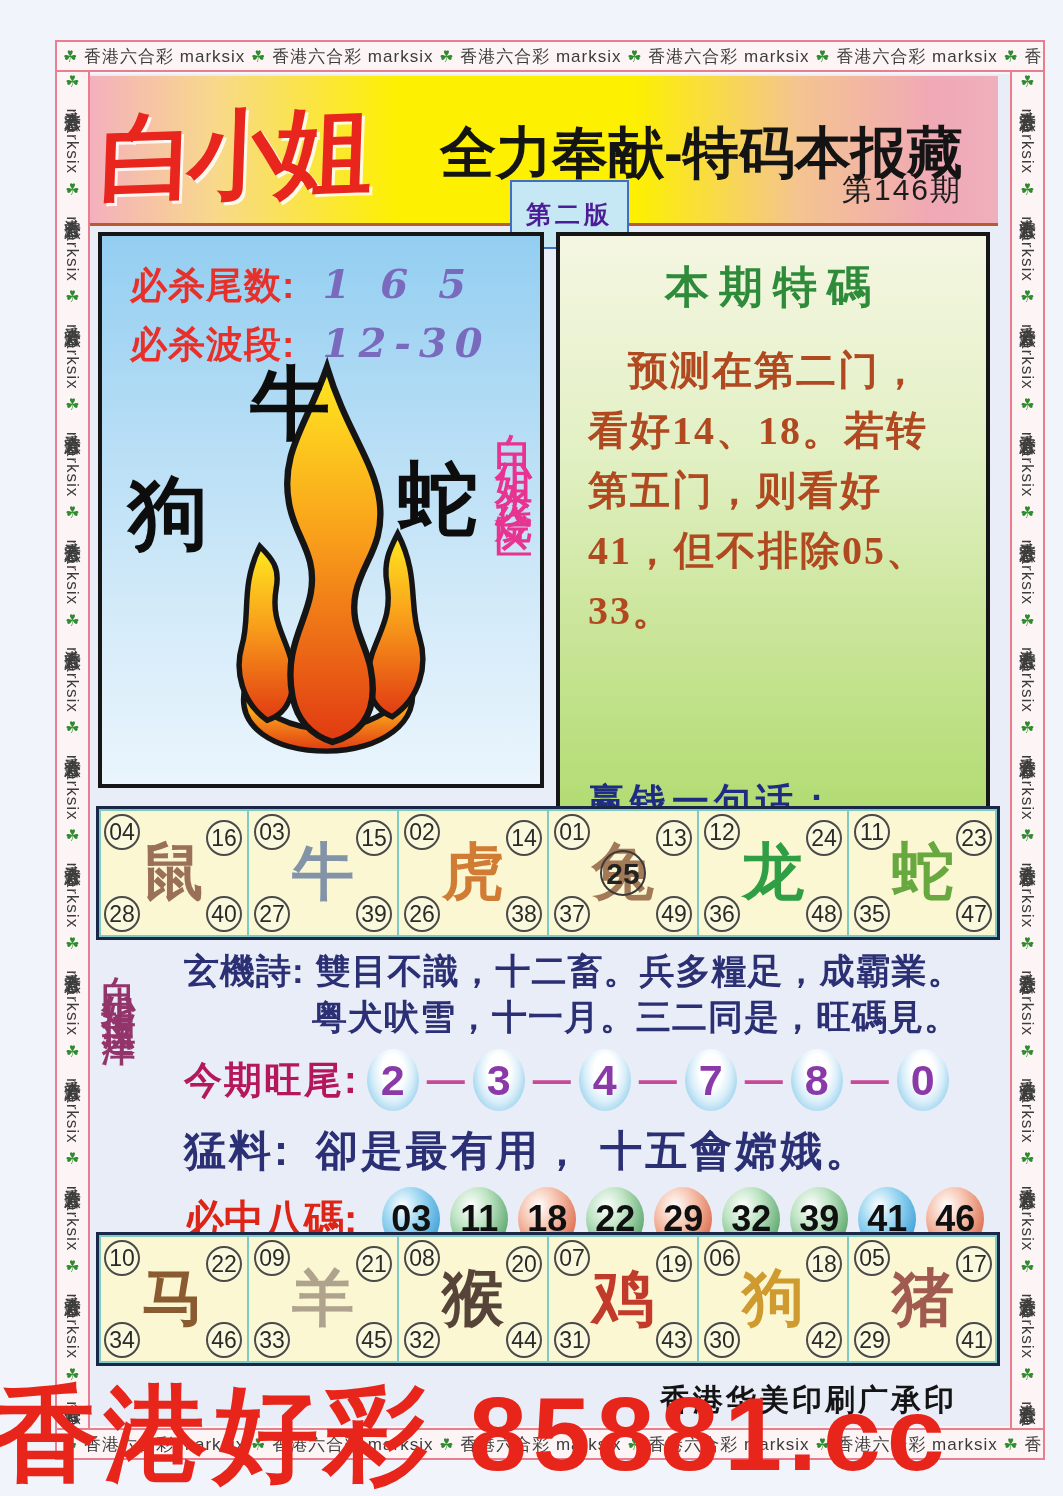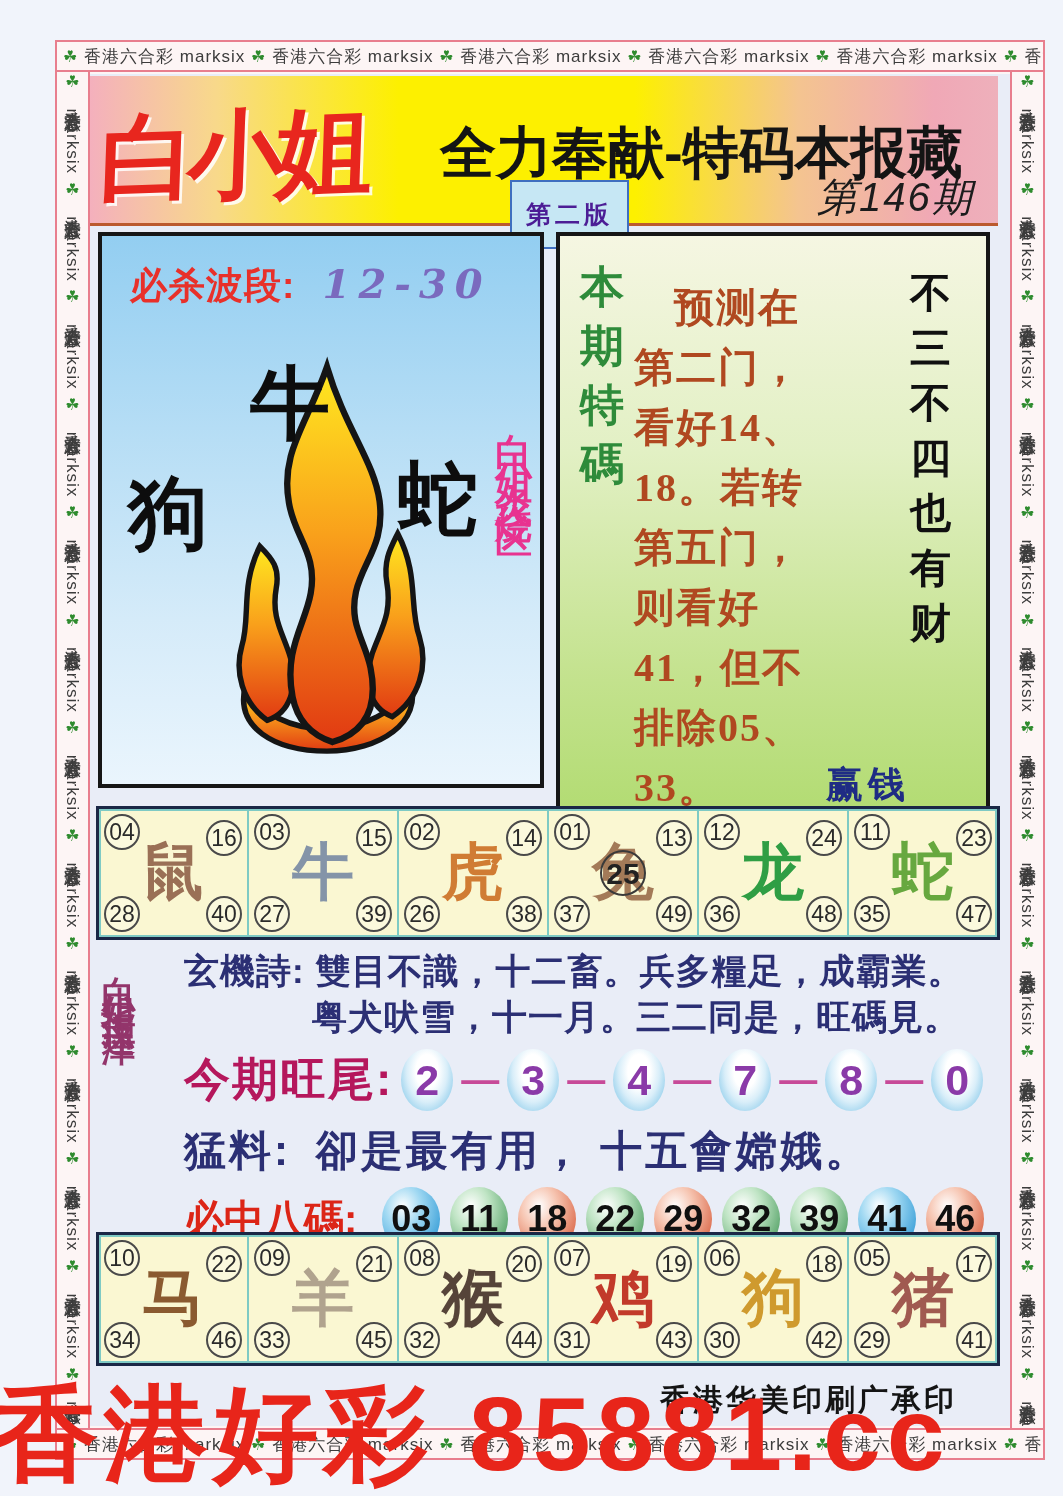--- a/index.html
+++ b/index.html
@@ -34,21 +34,21 @@
     position:absolute; left:0; top:2px; width:908px; height:150px;
     background:linear-gradient(90deg,#f4b0bd 0%,#f8d98a 14%,#fdf000 34%,#fdf000 60%,#f4c490 78%,#f0a8b6 93%,#eeb0bb 100%);
     border-bottom:3px solid #bb5a2e;
   }
   .brand {
     position:absolute; left:10px; top:16px; font-size:96px; font-weight:900;
     color:#e8261e; letter-spacing:-8px; transform:skewX(-4deg) rotate(-2deg);
     text-shadow:3px 3px 0 rgba(255,255,255,.85);
   }
   .title-black { position:absolute; left:350px; top:40px; font-size:56px; font-weight:900; color:#141414; letter-spacing:0; }
-  .issue { position:absolute; left:727px; top:94px; font-size:40px; color:#1c1c1c; letter-spacing:2px;font-style:italic; }
+  .issue { position:absolute; left:752px; top:94px; font-size:30px; color:#1c1c1c; letter-spacing:2px; }
   .edition {
     position:absolute; left:420px; top:104px; background:#c6e7f4; border:2px solid #3f6fc0;
     color:#4c1d95; font-size:25px; font-weight:bold; padding:16px 14px; letter-spacing:4px;
   }
 
   
   .box-left {
     position:absolute; left:8px; top:158px; width:446px; height:556px;
     border:4px solid #161616;
     background:linear-gradient(180deg,#93cef1 0%,#b5ddf5 35%,#d5ebf9 70%,#eaf5fd 100%);
@@ -65,21 +65,21 @@
   .fc-left  { left:26px;  top:238px; }
   .fc-right { left:296px; top:224px; }
   .burn-caption {
     position:absolute; right:8px; top:168px; writing-mode:vertical-rl; text-orientation:upright;
     font-size:37px; font-weight:800; color:#e83390; letter-spacing:18px; line-height:1;
   }
 
   
   .box-right {
     position:absolute; left:466px; top:158px; width:434px; height:682px;
-    border:4px solid #161616; display:flex; flex-direction:row; padding:18px 28px 0 20px;
+    border:4px solid #161616; display:flex; flex-direction:column; padding:18px 28px 0 28px;
     background:linear-gradient(180deg,#f5f6e2 0%,#e2f0c4 32%,#c3e28d 66%,#a6d75f 100%);
   }
   .special-title { text-align:center; font-size:44px; font-weight:900; color:#2e8b3a; letter-spacing:10px; margin-top:4px; }
   .special-body {
     margin-top:24px; font-size:40px; font-weight:700; color:#b04820; line-height:1.5;
     text-indent:1em; letter-spacing:2px; font-family:"Liberation Serif","DejaVu Serif",serif;
   }
   .special-slogan-label { margin-top:auto; font-size:37px; font-weight:900; color:#1f2c84; letter-spacing:5px; }
   .special-slogan { font-size:41px; font-weight:900; color:#101010; letter-spacing:7px; margin:12px 0 16px; }
 
@@ -110,21 +110,21 @@
 
   
   .tips-caption {
     position:absolute; left:12px; top:876px; writing-mode:vertical-rl; text-orientation:upright;
     font-size:34px; font-weight:900; color:#93356b; letter-spacing:9px; line-height:1;
   }
   .tips { position:absolute; left:94px; top:874px; width:812px; }
   .poem-line { font-size:35px; font-weight:800; color:#2b2f74; line-height:1.3; letter-spacing:1px; }
   .poem-line2 { margin-left:128px; }
   .tails-row { margin-top:10px; display:flex; align-items:center; }
-  .tails-label { font-size:46px; font-weight:900; color:#b5175c; margin-right:8px; letter-spacing:2px; }
+  .tails-label { font-size:38px; font-weight:900; color:#b5175c; margin-right:8px; letter-spacing:2px; }
   .tail-oval {
     width:52px; height:62px; border-radius:50%; flex:none;
     background:radial-gradient(ellipse at 50% 36%,#ffffff 30%,#d9eef9 55%,#9fd4ee 78%,#7cc0e4 100%);
     color:#8a3aa8; font-size:43px; font-weight:900; display:flex; align-items:center; justify-content:center;
   }
   .tail-dash { color:#c74a98; font-size:38px; font-weight:900; margin:0 8px; }
   .hot-row { margin-top:12px; font-size:42px; font-weight:900; color:#2b2f74; letter-spacing:3px; }
   .hot-label { margin-right:10px; }
   .eight-row { margin-top:8px; display:flex; align-items:center; }
   .eight-label { font-size:40px; font-weight:900; color:#dc2517; margin-right:20px; }
@@ -168,20 +168,24 @@
 
       <div class="header">
         <div class="brand">白小姐</div>
         <div class="title-black">全力奉献-特码本报藏</div>
         <div class="issue">第146期</div>
         <div class="edition">第二版</div>
       </div>
 
       <div class="box-left">
         <div class="kill-lines">
+          <div class="kill-line">
+            <span>必杀尾数:</span>
+            <span class="kill-value">1 6 5</span>
+          </div>
           <div class="kill-line">
             <span>必杀波段:</span>
             <span class="kill-value">12-30</span>
           </div>
         </div>
         <svg class="flame-svg" width="290" height="410" viewBox="0 0 320 440">
           <defs>
             <linearGradient id="fg" x1="0" y1="0" x2="0" y2="1">
               <stop offset="0" stop-color="#ffe920"></stop>
               <stop offset="0.45" stop-color="#f9a01b"></stop>

